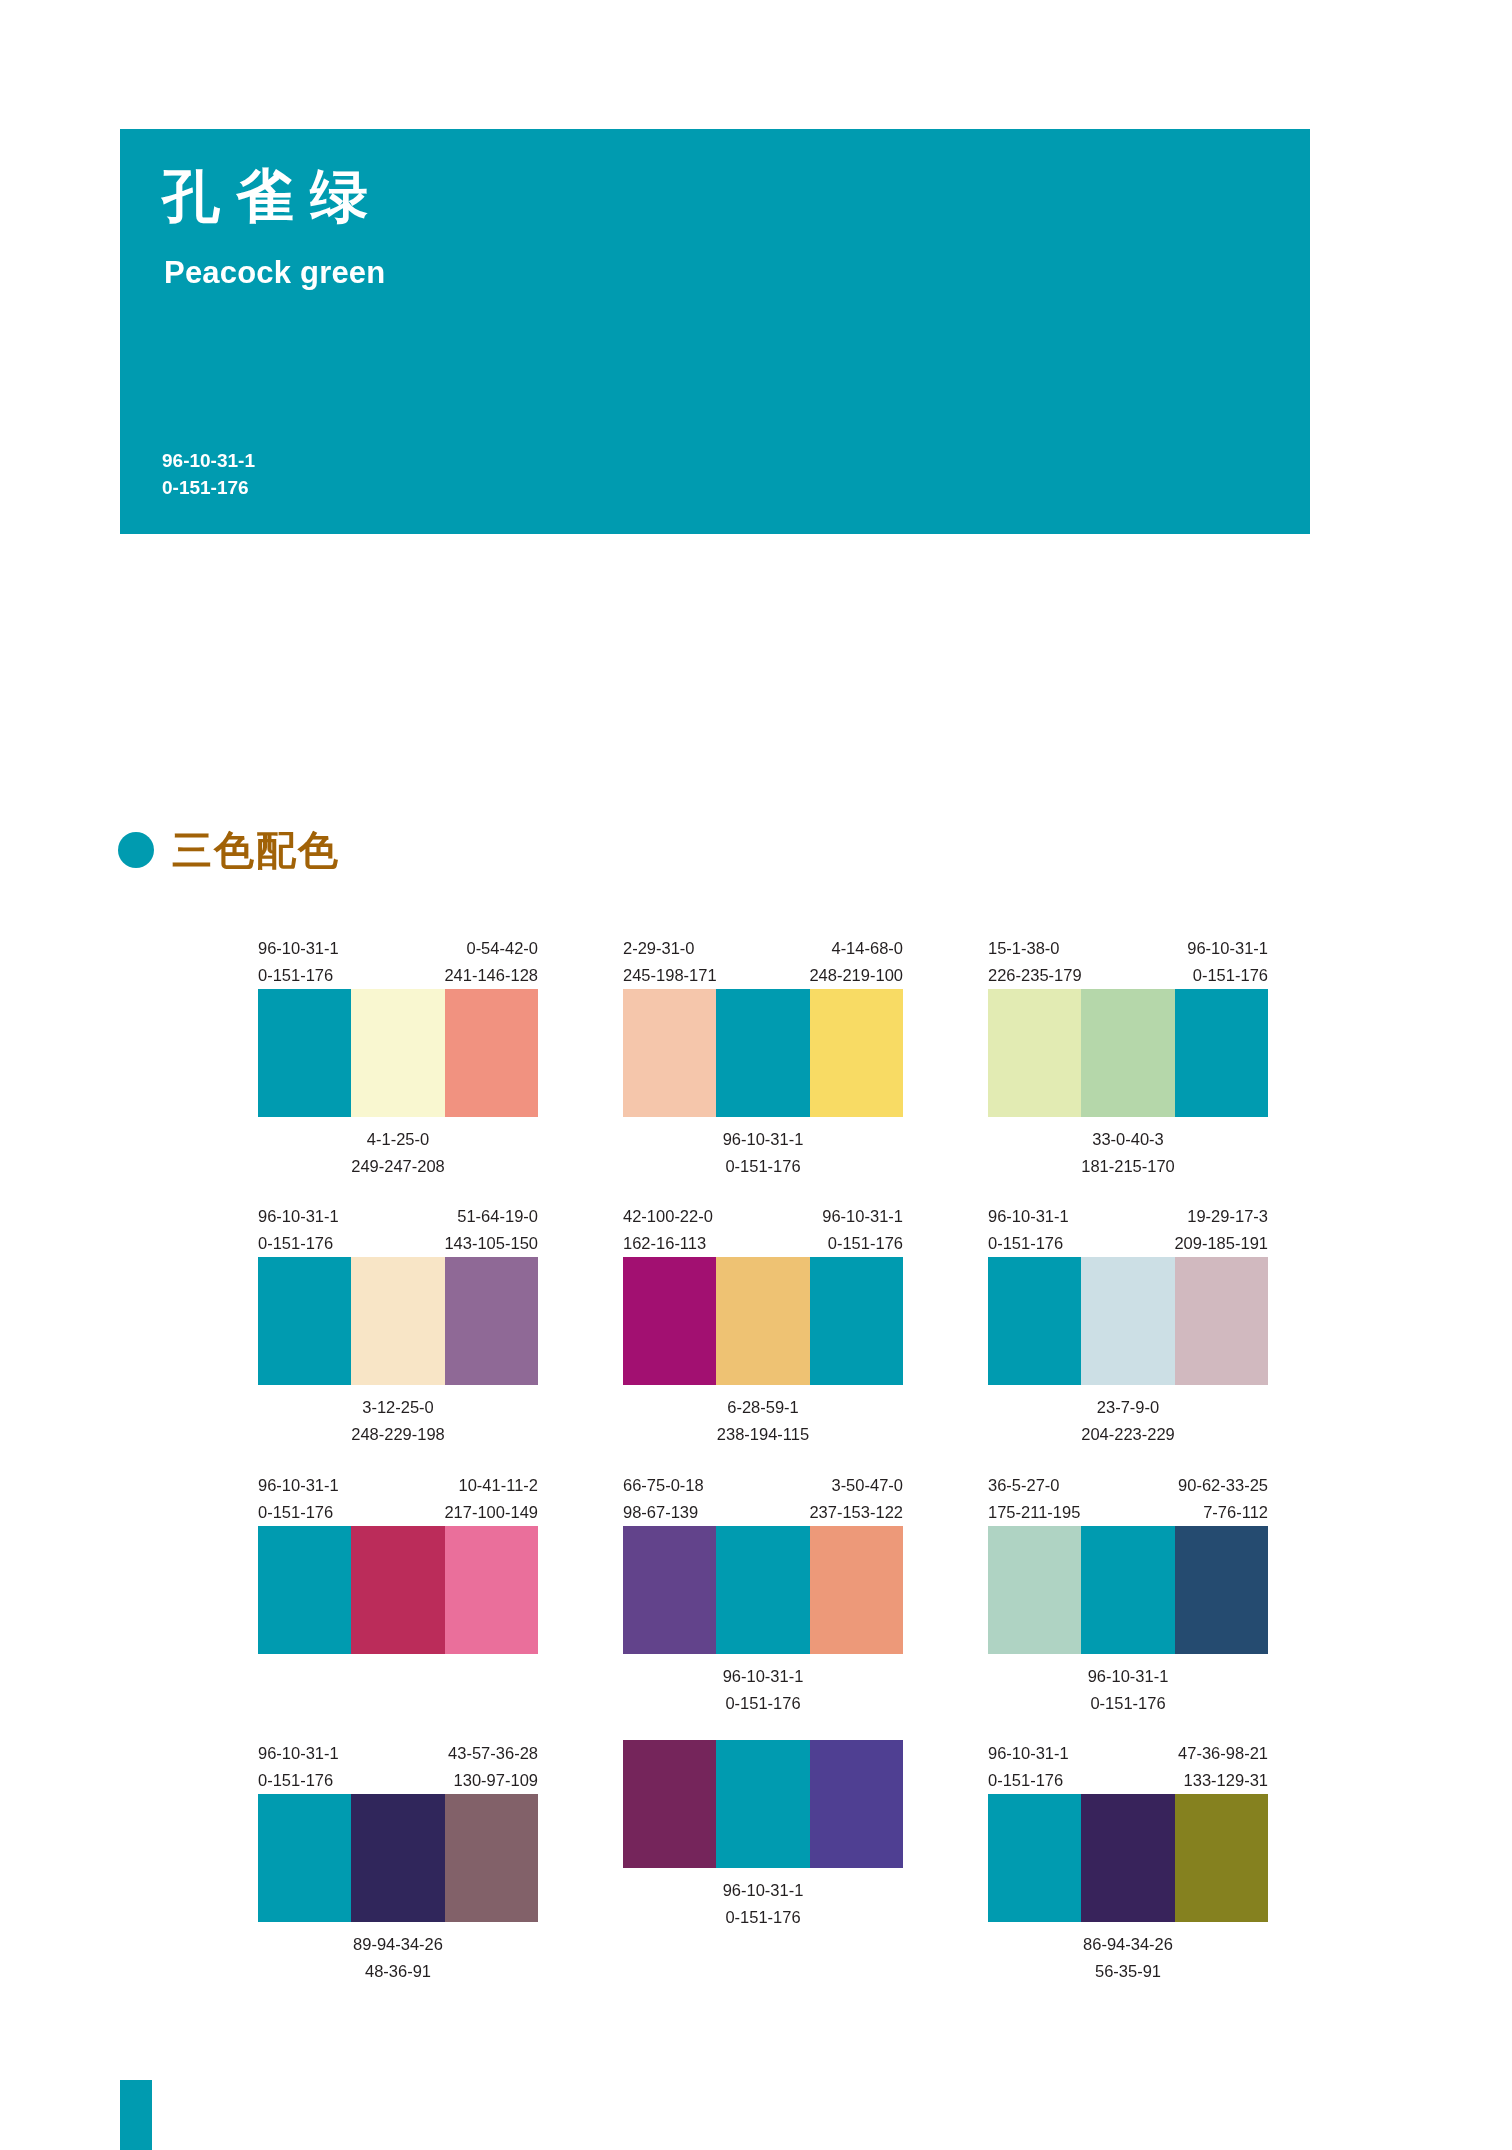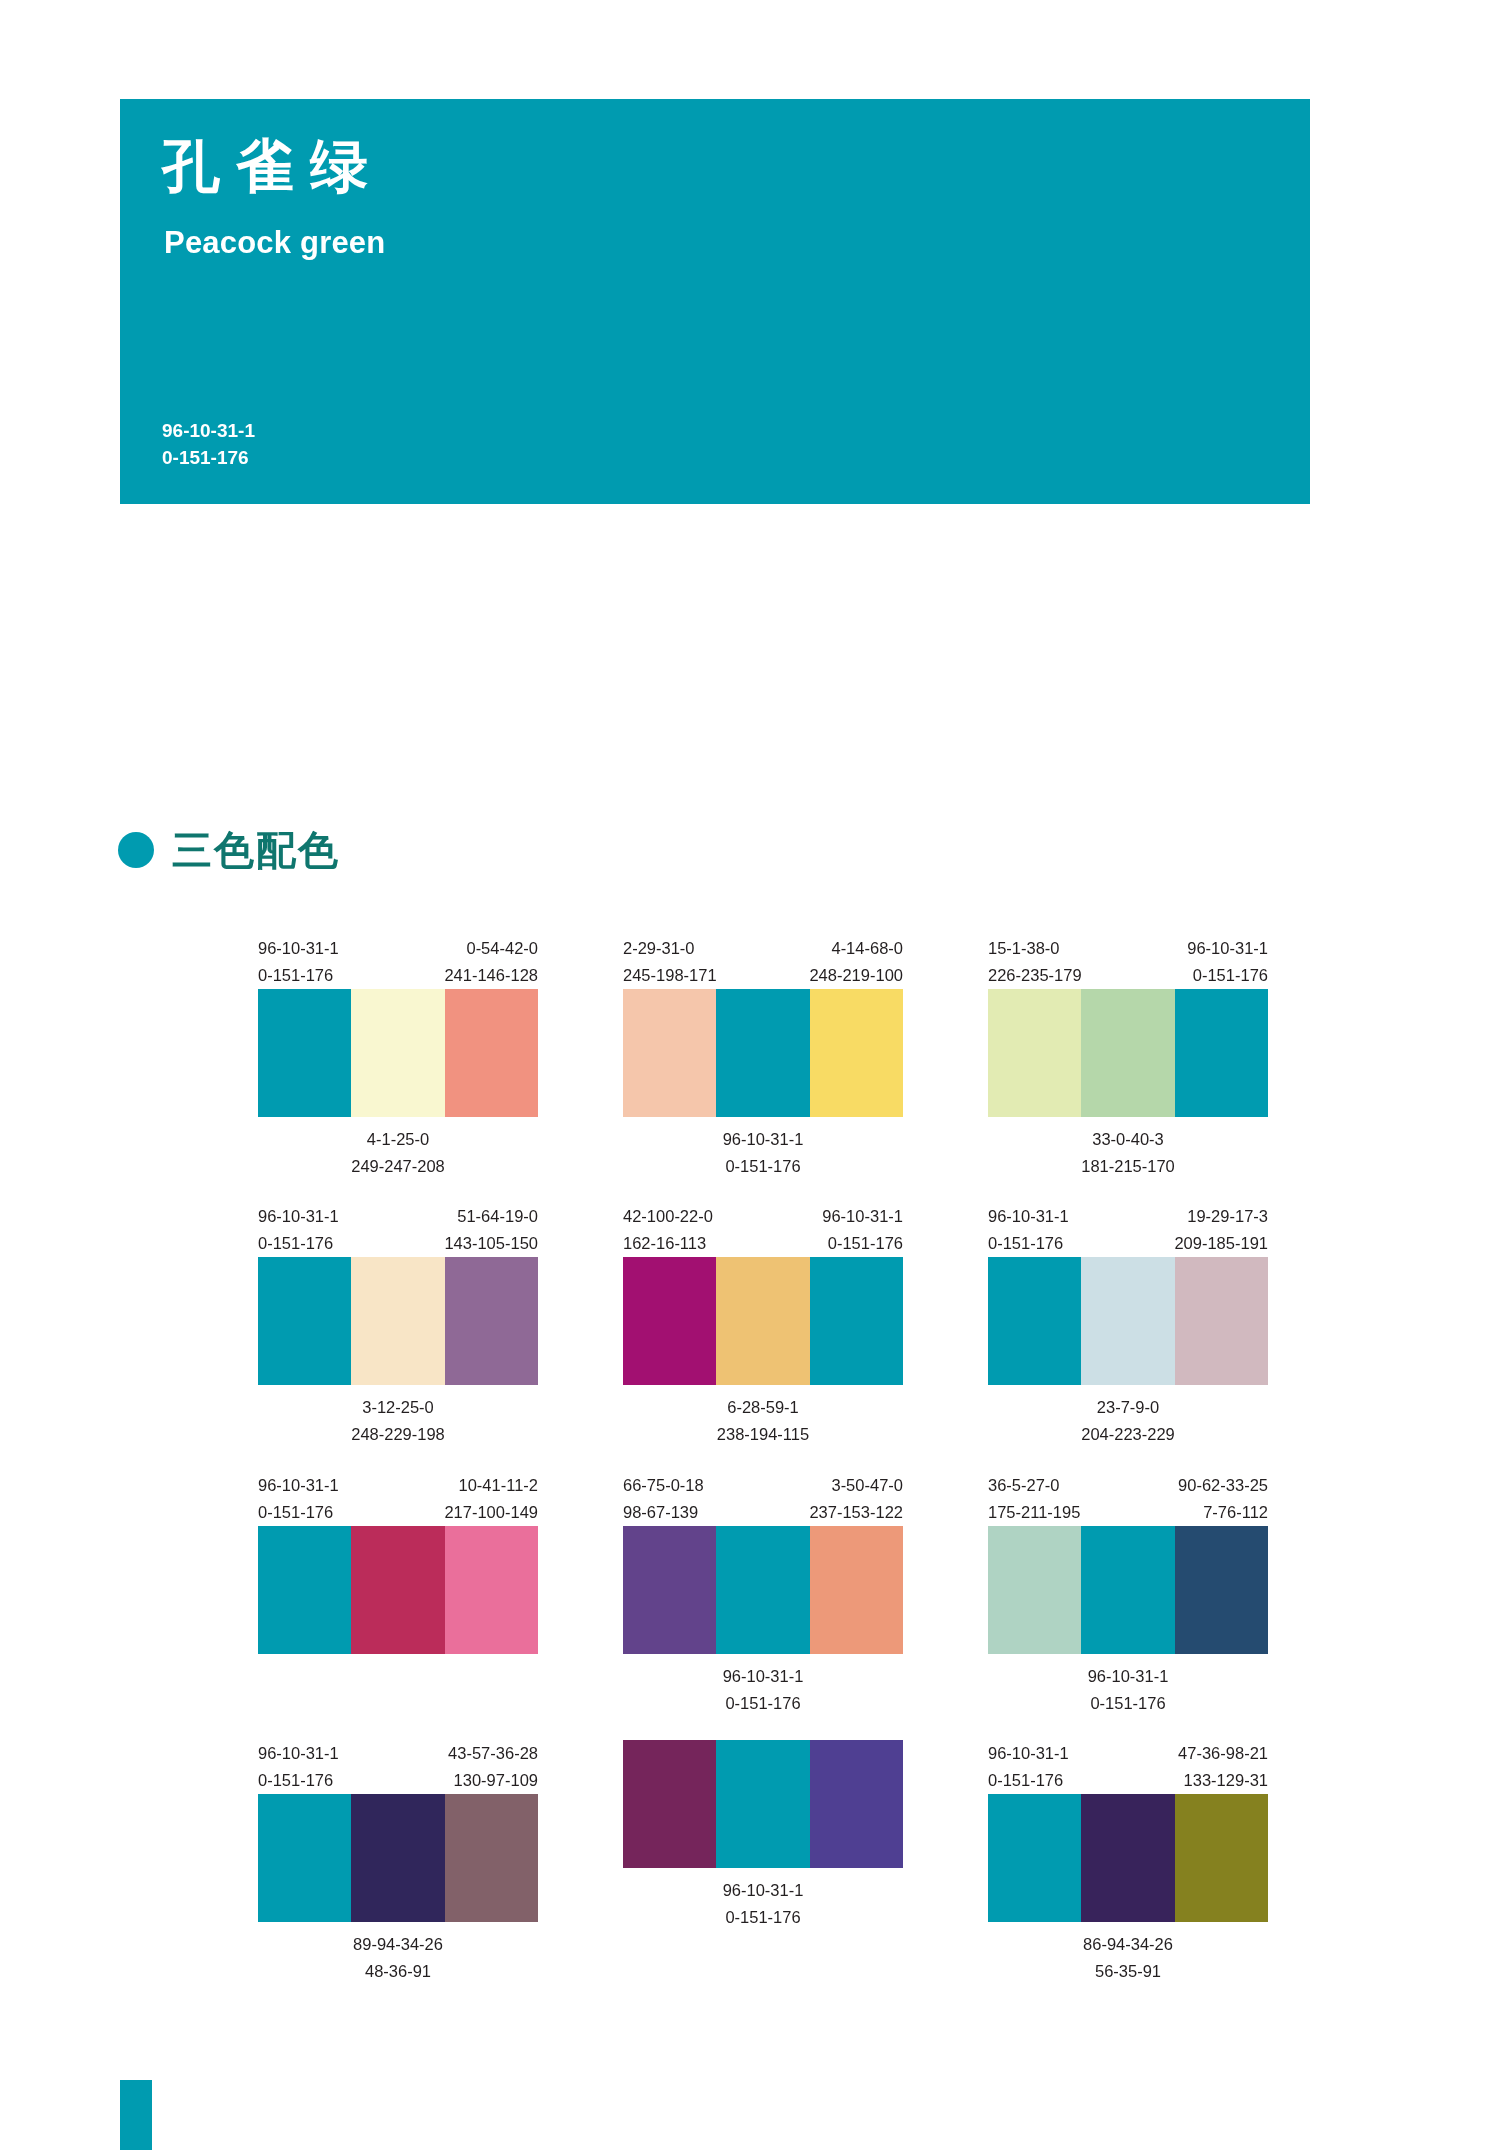--- a/index.html
+++ b/index.html
@@ -8,21 +8,21 @@
     background:#ffffff;
     font-family:"Liberation Sans","DejaVu Sans",sans-serif;
     color:#231f20;
     position:relative;
     overflow:hidden;
   }
 
   
   .hero{
     position:absolute;
-    left:120px; top:99px;
+    left:120px; top:129px;
     width:1190px; height:405px;
     background:#009bb0;
     box-sizing:border-box;
     padding:38px 42px;
   }
   .hero-cn{
     color:#ffffff;
     font-size:58px;
     font-weight:bold;
     letter-spacing:16px;
@@ -57,21 +57,21 @@
   }
   .section-dot{
     width:36px;height:36px;border-radius:50%;
     background:#009bb0;
     flex:0 0 auto;
   }
   .section-title{
     font-size:40px;
     font-weight:bold;
     letter-spacing:2px;
-    color:#0f766e;
+    color:#a16207;
     font-family:"DejaVu Sans","Liberation Sans",sans-serif;
     line-height:1;
   }
 
   
   .grid{
     position:absolute;
     left:258px; top:935px;
     width:1010px;
   }

